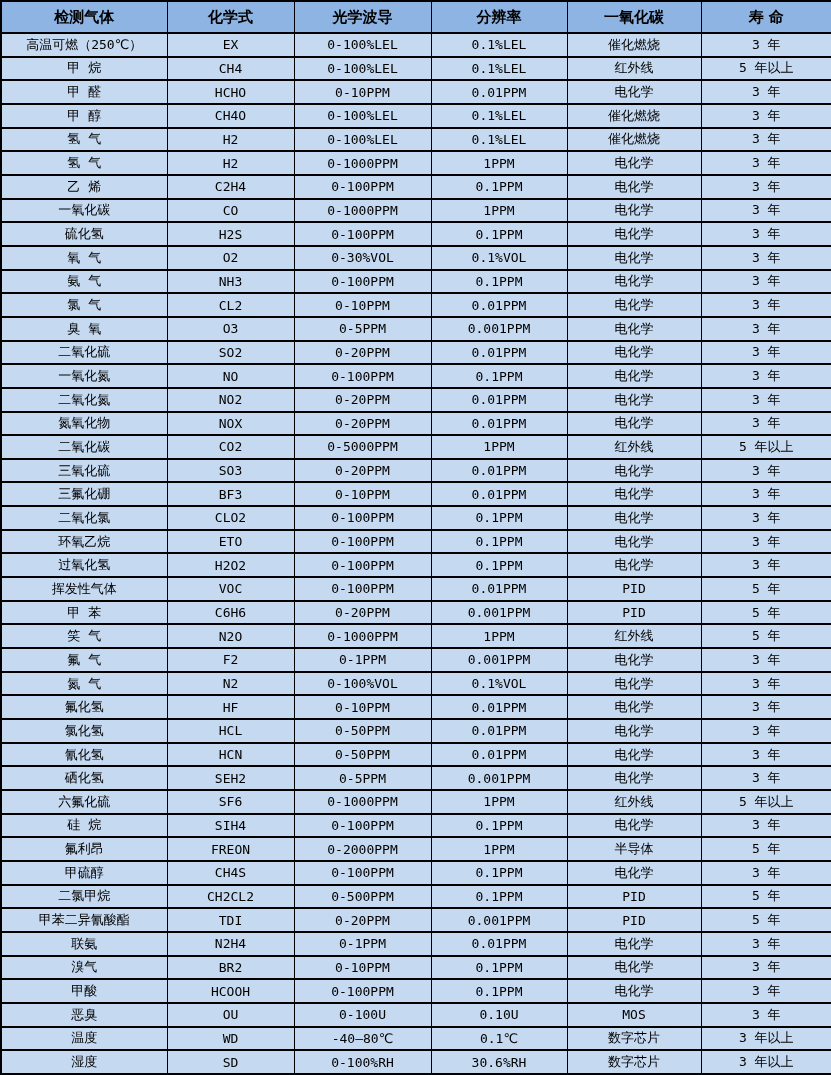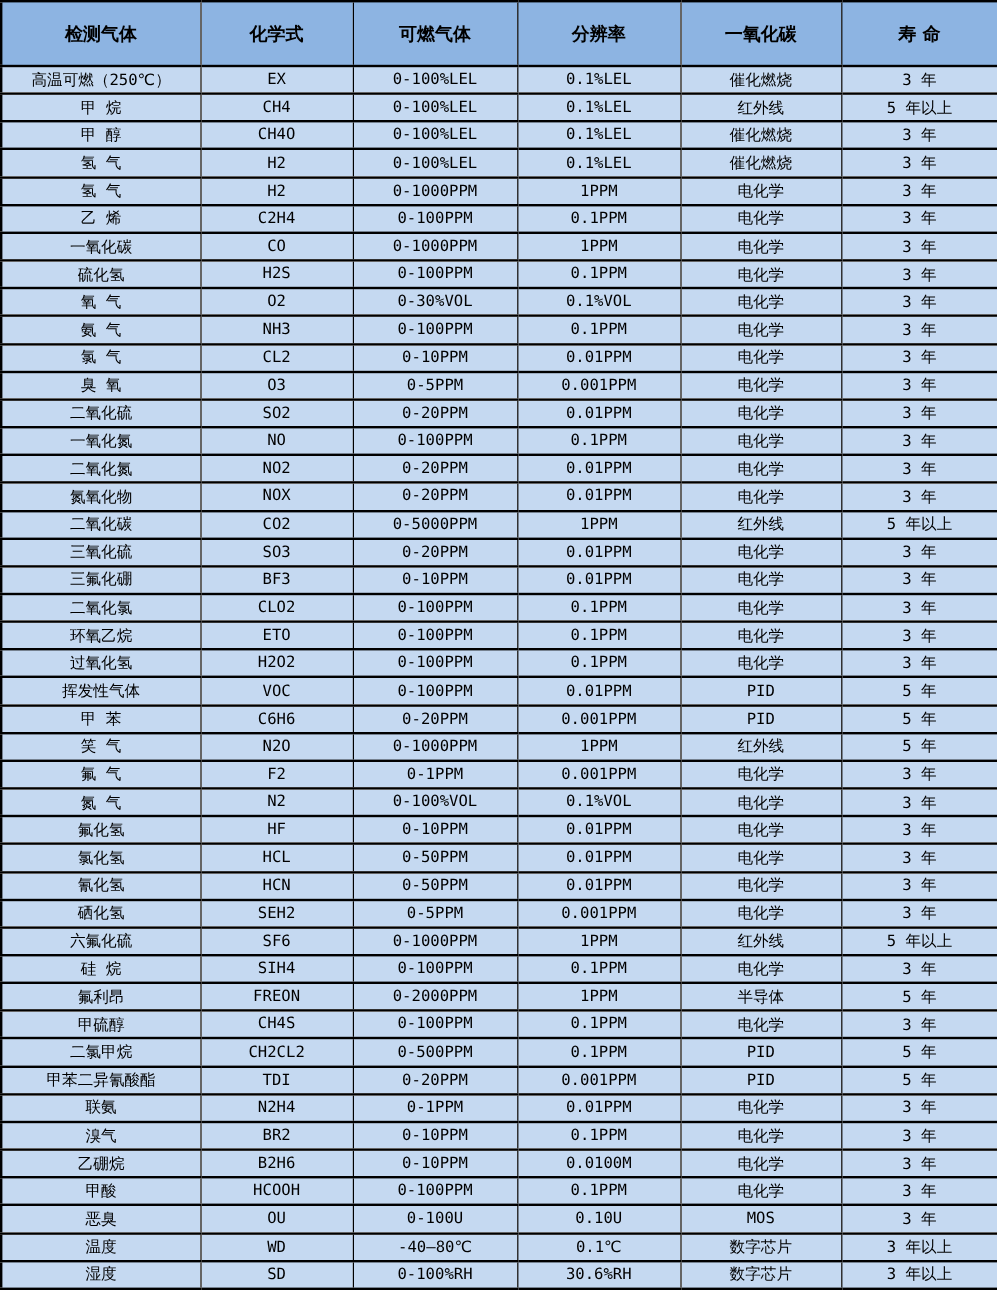--- a/index.html
+++ b/index.html
@@ -22,21 +22,21 @@
     color: var(--text-color);
     border: 2px solid var(--border-color);
   }
   #spec-table th {
     background: var(--header-bg);
     font-family: "DejaVu Sans", sans-serif;
     font-size: 15px;
     font-weight: bold;
     text-align: center;
     height: 22px;
-    padding: 15px;
+    padding: 4px;
     border-left: 1px solid var(--border-color);
     border-right: 1px solid var(--border-color);
     border-top: 2px solid var(--border-color);
     border-bottom: 2px solid var(--border-color);
     white-space: nowrap;
     overflow: hidden;
   }
   #spec-table td {
     background: var(--row-bg);
     font-size: 13px;
@@ -66,21 +66,21 @@
       <col class="c1">
       <col class="c2">
       <col class="c3">
       <col class="c4">
       <col class="c5">
   </colgroup>
   <thead>
     <tr>
       <th>检测气体</th>
       <th>化学式</th>
-      <th>可燃气体</th>
+      <th>光学波导</th>
       <th>分辨率</th>
       <th>一氧化碳</th>
       <th>寿 命</th>
     </tr>
   </thead>
   <tbody id="table-body">
       <tr>
         <td>高温可燃（250℃）</td>
         <td>EX</td>
         <td>0-100%LEL</td>
@@ -90,20 +90,28 @@
       </tr>
       <tr>
         <td>甲 烷</td>
         <td>CH4</td>
         <td>0-100%LEL</td>
         <td>0.1%LEL</td>
         <td>红外线</td>
         <td>5 年以上</td>
       </tr>
       <tr>
+        <td>甲 醛</td>
+        <td>HCHO</td>
+        <td>0-10PPM</td>
+        <td>0.01PPM</td>
+        <td>电化学</td>
+        <td>3 年</td>
+      </tr>
+      <tr>
         <td>甲 醇</td>
         <td>CH4O</td>
         <td>0-100%LEL</td>
         <td>0.1%LEL</td>
         <td>催化燃烧</td>
         <td>3 年</td>
       </tr>
       <tr>
         <td>氢 气</td>
         <td>H2</td>
@@ -382,28 +390,20 @@
         <td>0-1PPM</td>
         <td>0.01PPM</td>
         <td>电化学</td>
         <td>3 年</td>
       </tr>
       <tr>
         <td>溴气</td>
         <td>BR2</td>
         <td>0-10PPM</td>
         <td>0.1PPM</td>
-        <td>电化学</td>
-        <td>3 年</td>
-      </tr>
-      <tr>
-        <td>乙硼烷</td>
-        <td>B2H6</td>
-        <td>0-10PPM</td>
-        <td>0.0100M</td>
         <td>电化学</td>
         <td>3 年</td>
       </tr>
       <tr>
         <td>甲酸</td>
         <td>HCOOH</td>
         <td>0-100PPM</td>
         <td>0.1PPM</td>
         <td>电化学</td>
         <td>3 年</td>

